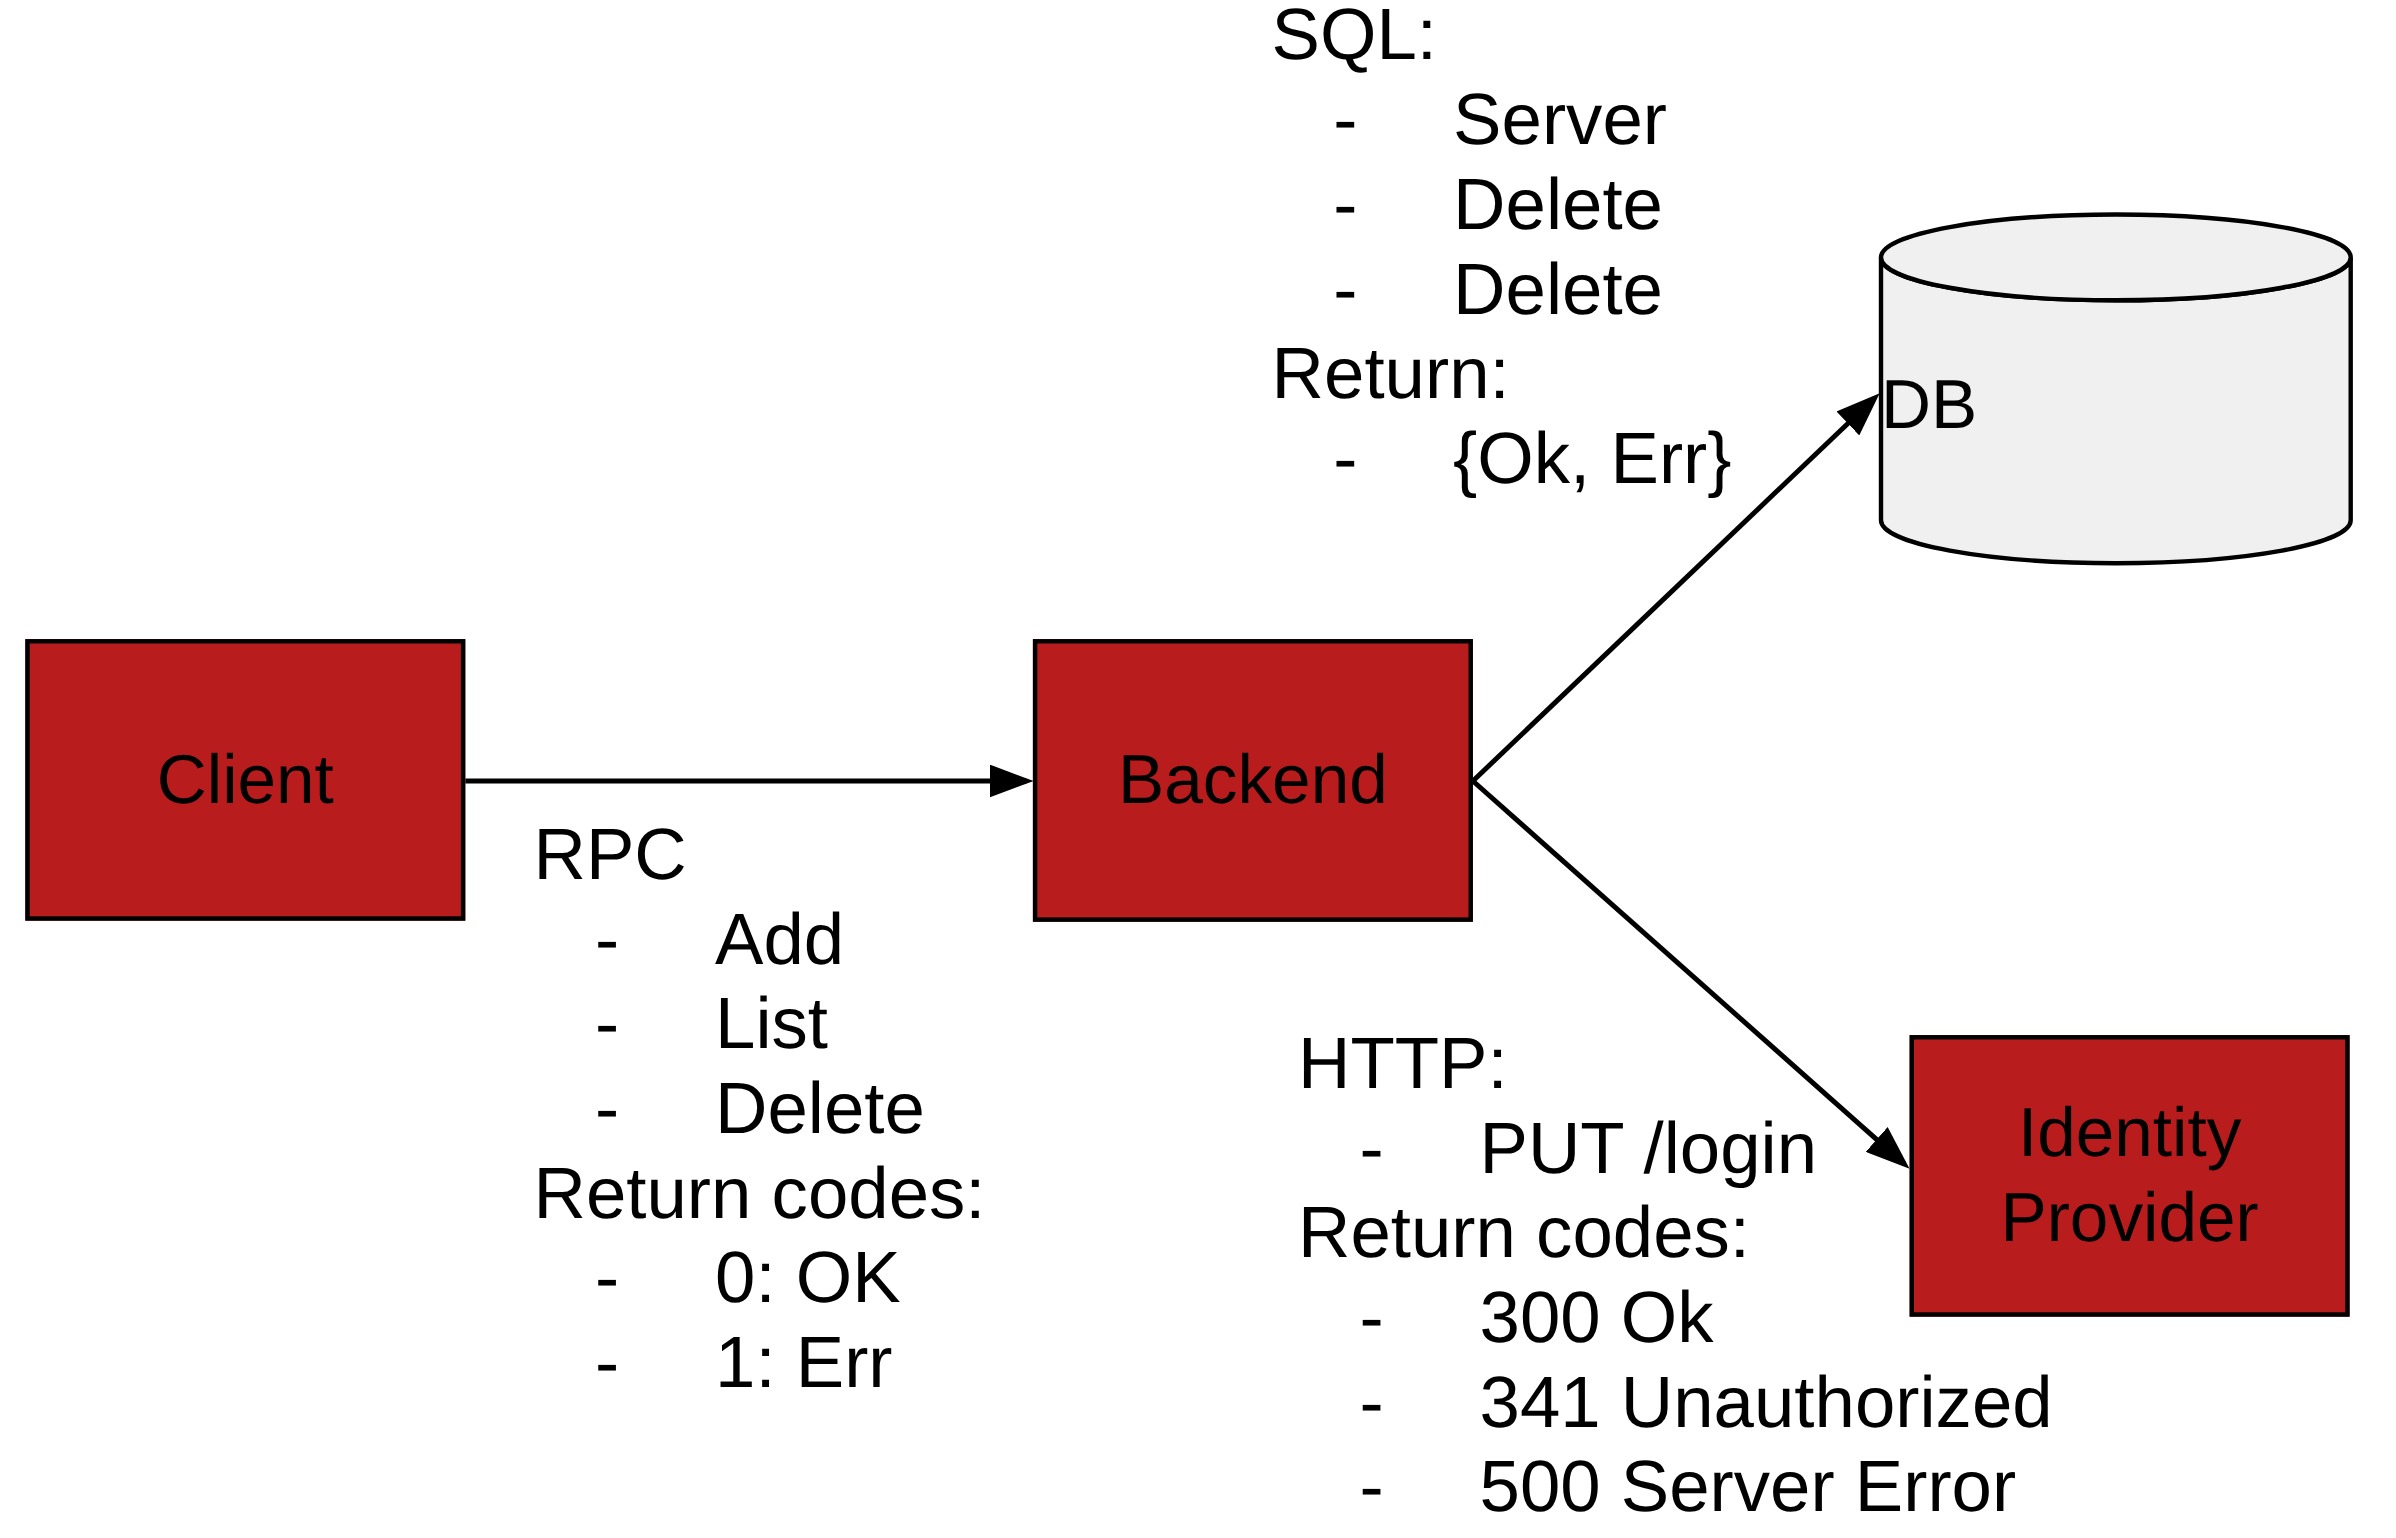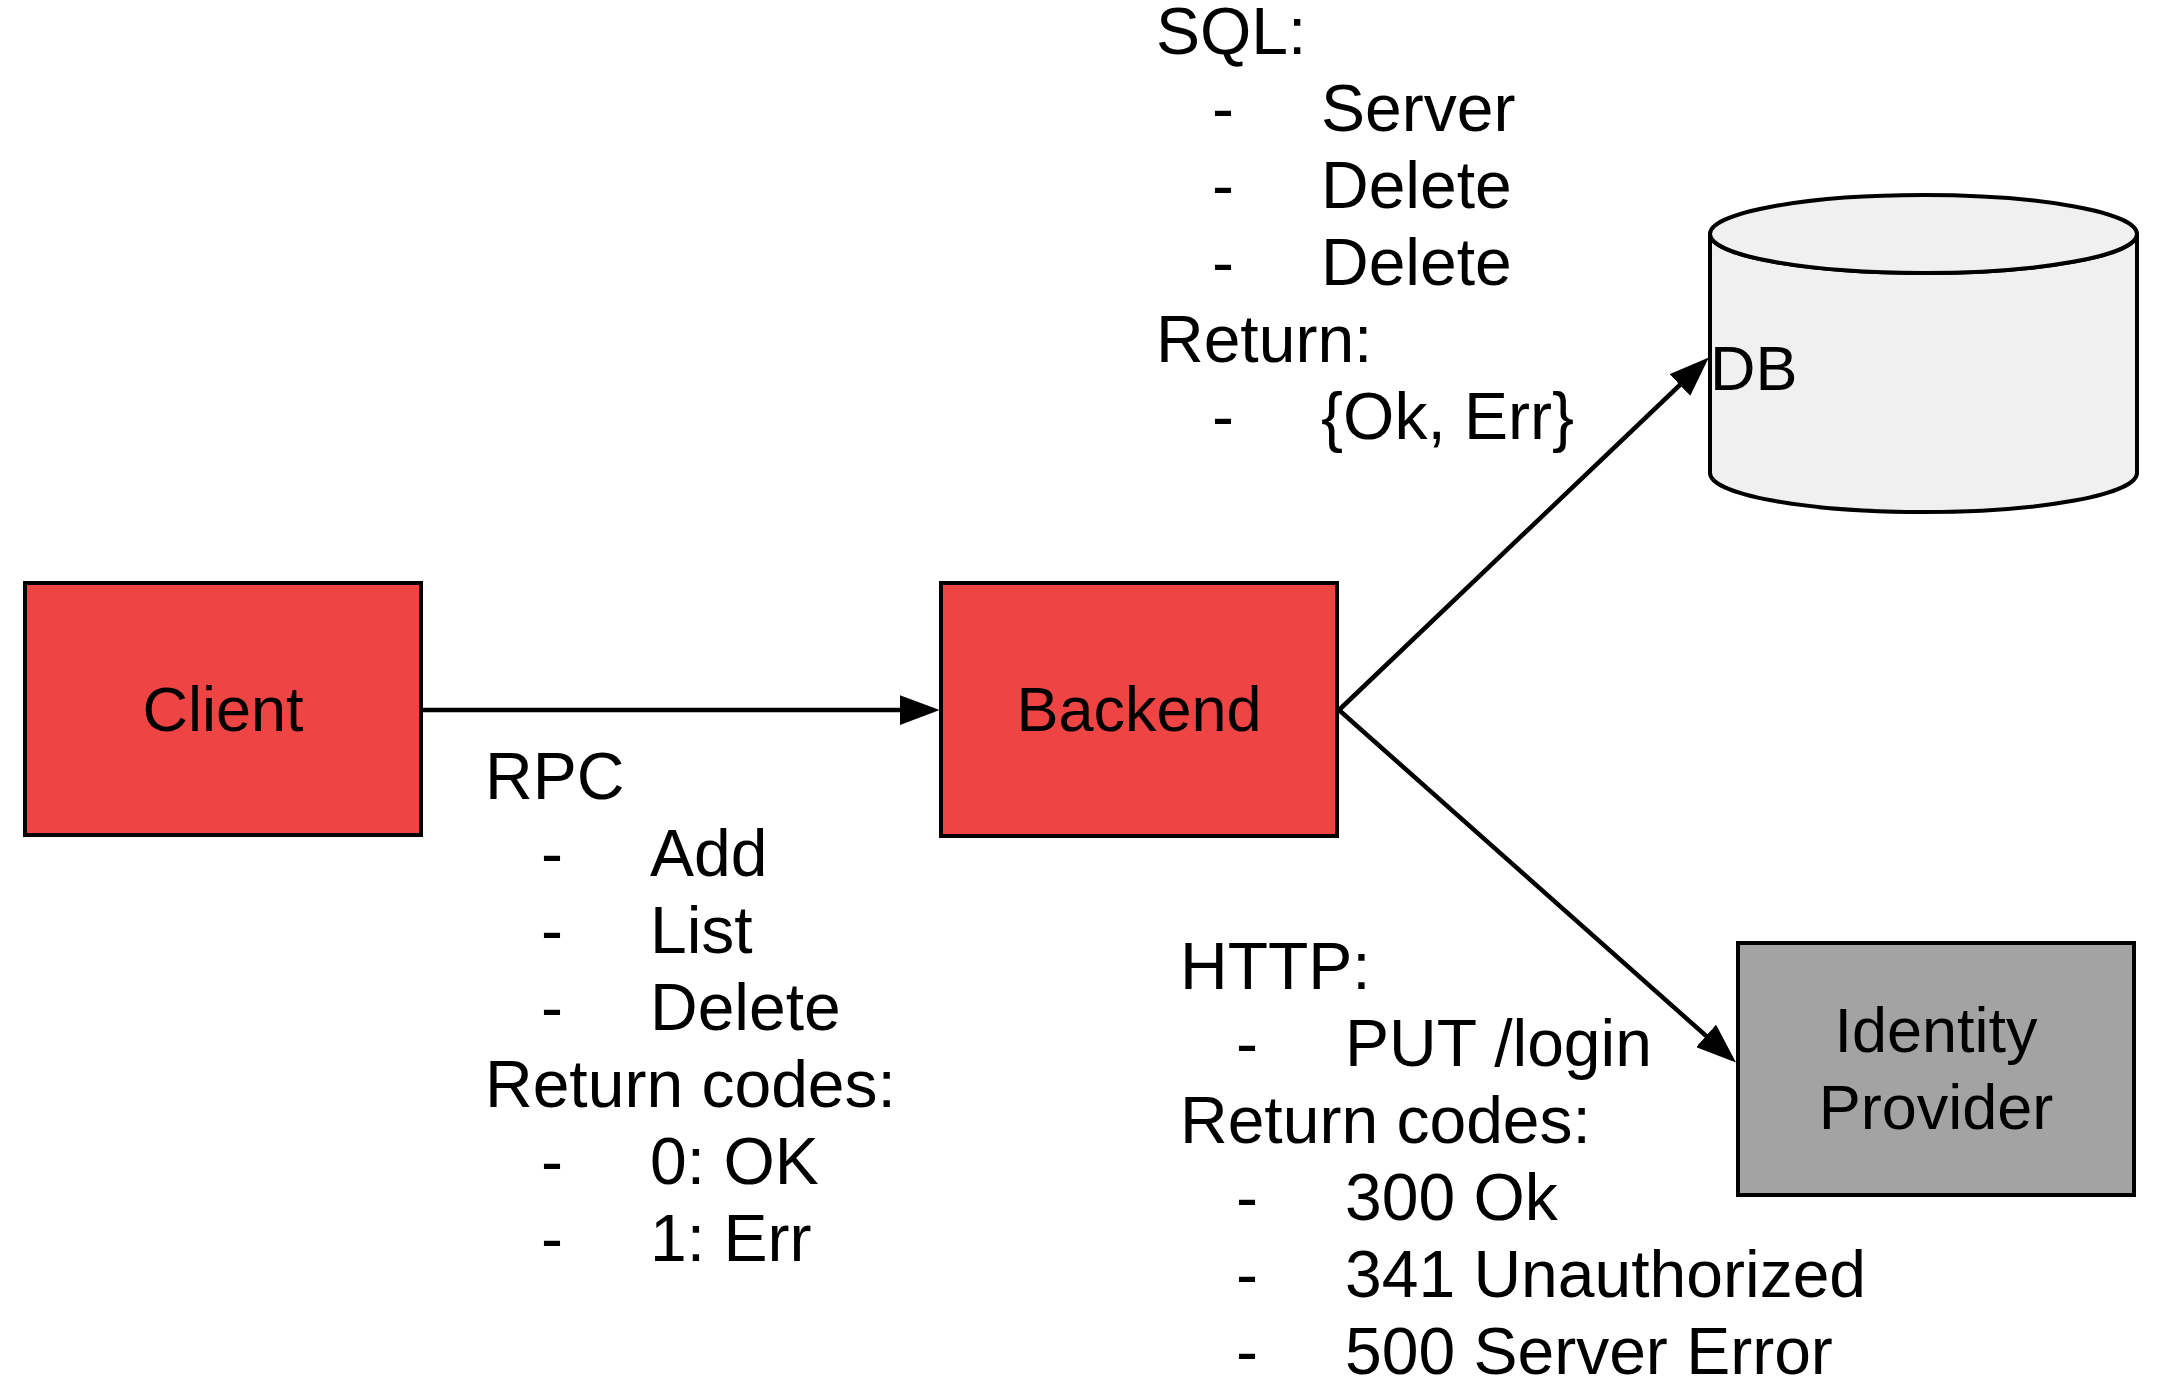--- a/index.html
+++ b/index.html
@@ -29,22 +29,22 @@
     border: 4px solid #000000;
     display: flex;
     flex-direction: column;
     align-items: center;
     justify-content: center;
     font-size: 63px;
     line-height: 77px;
     text-align: center;
     white-space: nowrap;
   }
-  .node.fill-yellow { background: #ef4444; }
-  .node.fill-gray   { background: #a3a3a3; }
+  .node.fill-yellow { background: #b91c1c; }
+  .node.fill-gray   { background: #b91c1c; }
   .node-client   { left: 23px;   top: 581px; width: 400px; height: 256px; }
   .node-backend  { left: 939px;  top: 581px; width: 400px; height: 257px; }
   .node-identity { left: 1736px; top: 941px; width: 400px; height: 256px; }
   .db-label {
     position: absolute;
     left: 1710px;
     top: 330px;
     width: 427px;
     height: 77px;
     font-size: 63px;

